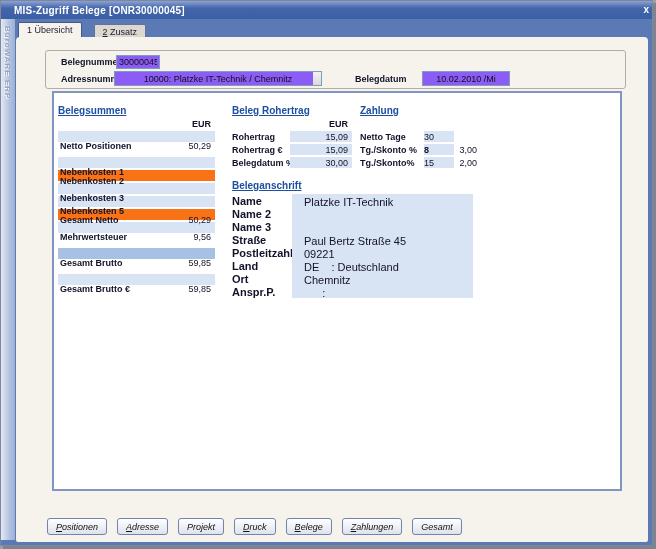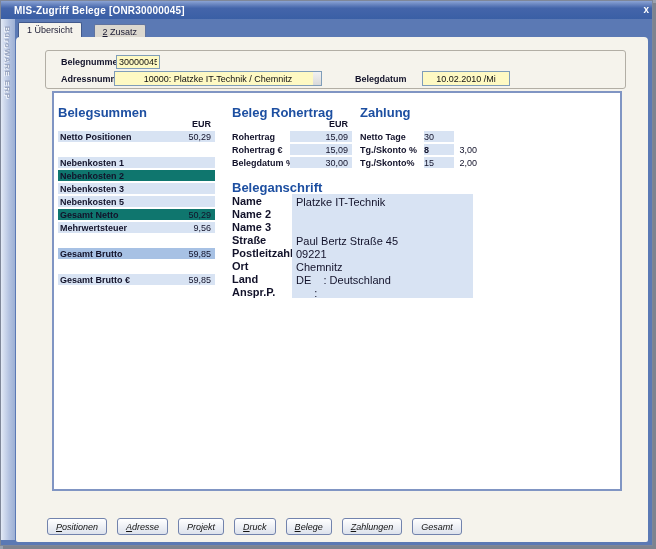--- a/index.html
+++ b/index.html
@@ -43,55 +43,55 @@
   .tab.active{background:var(--content-bg);height:15px;border-color:#42598c;font-weight:normal;}
 
   
   .content{position:absolute;left:15px;top:36px;width:632px;height:505px;
     background:var(--content-bg);border-radius:4px 4px 2px 2px;z-index:2;}
 
   
   .groupbox{position:absolute;left:29px;top:13px;width:581px;height:39px;
     border:1px solid #b2aea5;border-radius:3px;}
   .gb-label{position:absolute;font-size:9px;font-weight:bold;color:#12122a;white-space:nowrap;}
-  .gb-input{position:absolute;height:14px;border:1px solid #7f9db9;background:#fef9c3;
+  .gb-input{position:absolute;height:14px;border:1px solid #7f9db9;background:#8b5cf6;
     font-family:"Liberation Sans",sans-serif;font-size:9px;color:#111;
     text-align:center;padding:0 2px;}
   .combo-hint{position:absolute;right:1px;top:1px;bottom:1px;width:8px;
     background:linear-gradient(180deg,#f2f2f2,#d9d9d9);}
 
   
   .panel{position:absolute;left:36px;top:54px;width:570px;height:400px;
     background:#fff;border:2px solid var(--panel-border);}
 
-  .sec-title{height:14px;font-size:13px;font-weight:bold;color:var(--section-title);white-space:nowrap;}
+  .sec-title{height:14px;font-size:10px;font-weight:bold;color:var(--section-title);white-space:nowrap;text-decoration:underline;}
   .eur-line{height:12px;font-size:9px;font-weight:bold;color:#12122a;
     text-align:right;padding-right:4px;}
 
   .col-left{position:absolute;left:4px;top:12px;width:157px;}
   .sum-row{height:11px;margin-bottom:2px;display:flex;justify-content:space-between;
-    padding:1px 4px 0 2px;font-size:9px;color:#12122a;}
+    padding:10px 4px 0 2px;font-size:9px;color:#12122a;}
   .sum-row .lbl{font-weight:bold;white-space:nowrap;}
   .sum-row .val{white-space:nowrap;}
   .bg-blue{background:var(--highlight-row);}
-  .bg-white{background:#0f766e;}
+  .bg-white{background:#f97316;align-items:center;}
   .bg-medium{background:var(--emphasis-row);}
   .sum-row.spacer{background:transparent;}
 
   .col-mid{position:absolute;left:178px;top:12px;width:120px;}
   .roh-row{height:11px;margin-bottom:2px;position:relative;font-size:9px;color:#12122a;}
   .roh-row .lbl{font-weight:bold;white-space:nowrap;padding-top:1px;display:inline-block;}
   .roh-cell{position:absolute;right:0;top:0;width:62px;height:11px;
     background:var(--highlight-row);text-align:right;padding:1px 4px 0 0;}
 
   .anschrift{position:absolute;left:178px;top:87px;width:296px;}
   .an-row{height:13px;position:relative;font-size:11px;color:#12122a;}
   .an-lbl{font-weight:bold;white-space:nowrap;display:inline-block;padding-top:1px;}
   .an-val{position:absolute;left:60px;top:0;width:181px;height:13px;
-    background:var(--highlight-row);padding:2px 0 0 4px;white-space:pre;}
+    background:var(--highlight-row);padding:2px 0 0 12px;white-space:pre;}
 
   .col-right{position:absolute;left:306px;top:12px;width:118px;}
   .z-spacer{height:12px;}
   .z-row{height:11px;margin-bottom:2px;position:relative;font-size:9px;color:#12122a;}
   .z-row .lbl{font-weight:bold;white-space:nowrap;display:inline-block;padding-top:1px;}
   .z-c1{position:absolute;left:64px;top:0;width:30px;height:11px;
     background:var(--highlight-row);text-align:left;padding:1px 4px 0 0;}
   .z-c1.bold{font-weight:bold;}
   .z-c2{position:absolute;left:97px;top:0;width:22px;height:11px;
     text-align:right;padding:1px 2px 0 0;}
@@ -195,22 +195,22 @@
       </div>
 
       <div class="anschrift">
         <div class="sec-title">Beleganschrift</div>
         <div>
             <div class="an-row"><span class="an-lbl">Name</span><span class="an-val">Platzke IT-Technik</span></div>
             <div class="an-row"><span class="an-lbl">Name 2</span><span class="an-val"></span></div>
             <div class="an-row"><span class="an-lbl">Name 3</span><span class="an-val"></span></div>
             <div class="an-row"><span class="an-lbl">Straße</span><span class="an-val">Paul Bertz Straße 45</span></div>
             <div class="an-row"><span class="an-lbl">Postleitzahl</span><span class="an-val">09221</span></div>
+            <div class="an-row"><span class="an-lbl">Land</span><span class="an-val">DE    : Deutschland</span></div>
             <div class="an-row"><span class="an-lbl">Ort</span><span class="an-val">Chemnitz</span></div>
-            <div class="an-row"><span class="an-lbl">Land</span><span class="an-val">DE    : Deutschland</span></div>
             <div class="an-row"><span class="an-lbl">Anspr.P.</span><span class="an-val">      :</span></div>
           </div>
       </div>
 
       <div class="col-right">
         <div class="sec-title">Zahlung</div>
         <div class="z-spacer"></div>
         <div>
             <div class="z-row"><span class="lbl">Netto Tage</span><span class="z-c1">30</span><span class="z-c2"></span></div>
             <div class="z-row"><span class="lbl">Tg./Skonto %</span><span class="z-c1 bold">8</span><span class="z-c2">3,00</span></div>

